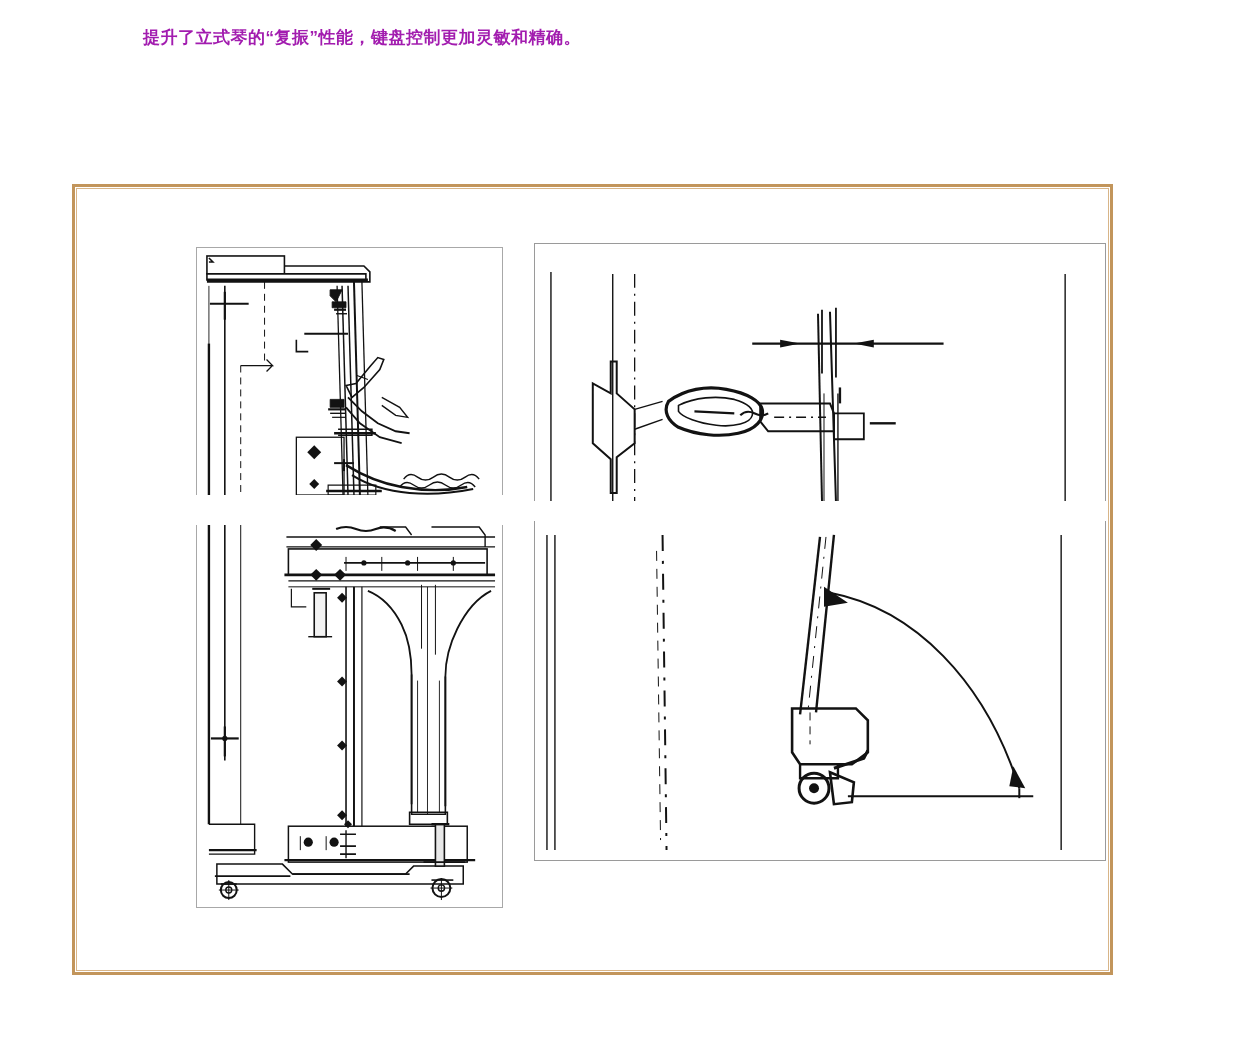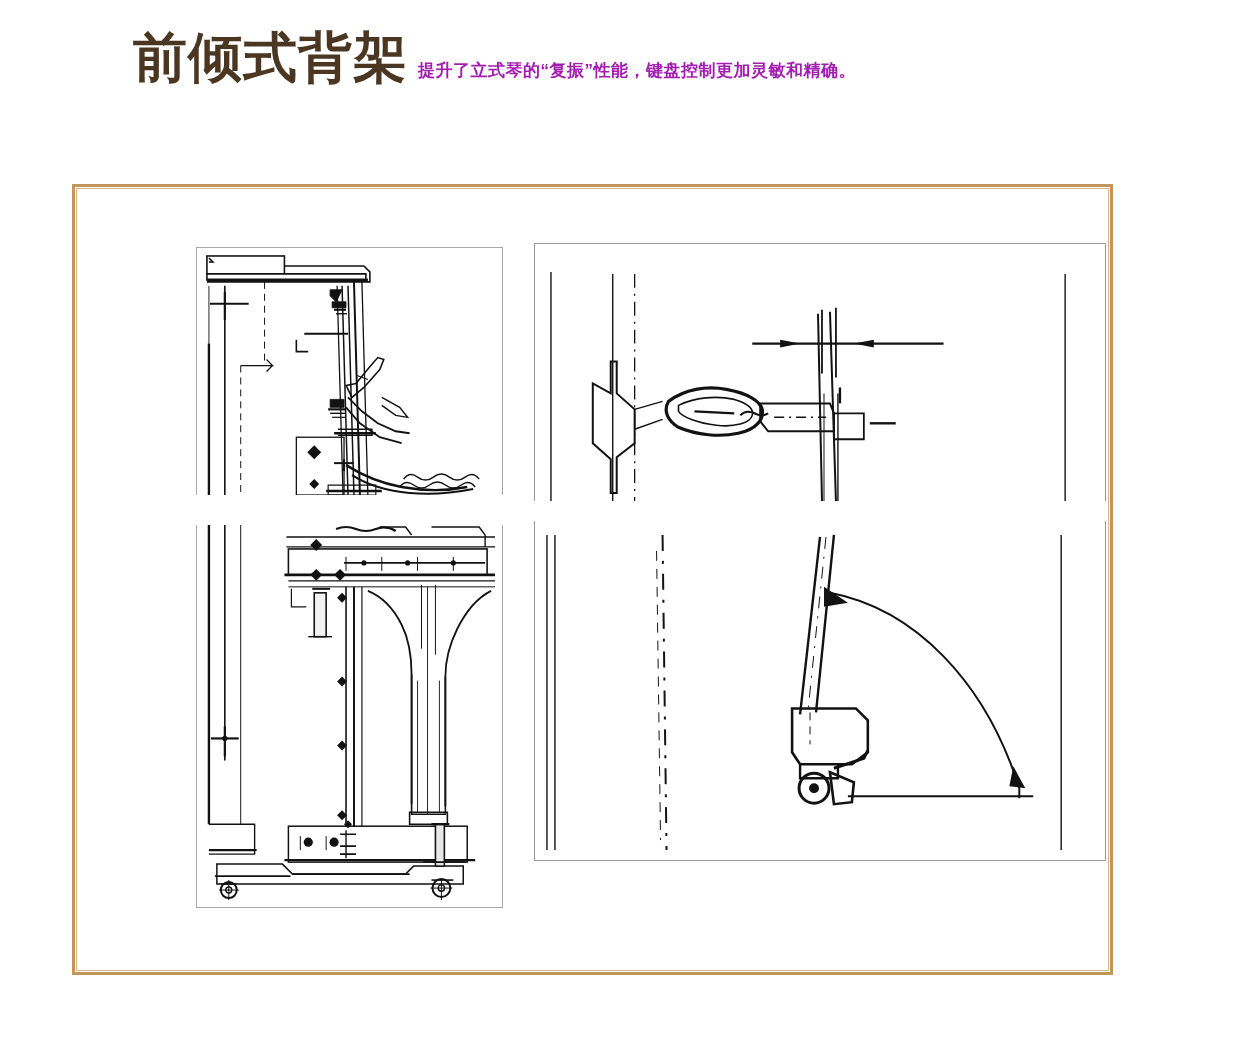--- a/index.html
+++ b/index.html
@@ -68,21 +68,20 @@
   .p-tl{ left:196px; top:247px; width:307px; height:248px; border:1px solid #a8a8a8; border-bottom:none;}
   .p-bl{ left:196px; top:525px; width:307px; height:383px; border:1px solid #a8a8a8; border-top:none;}
   .p-tr{ left:534px; top:243px; width:572px; height:258px; border:1px solid #9a9a9a; border-bottom:none;}
   .p-br{ left:534px; top:521px; width:572px; height:340px; border:1px solid #9a9a9a; border-top:none;}
   .panel svg{display:block;width:100%;height:100%;}
 </style>
 </head>
 <body>
 
 <div class="header">
-  <div class="page-title">前倾式背架</div>
   <div class="page-subtitle">提升了立式琴的“复振”性能，键盘控制更加灵敏和精确。</div>
 </div>
 
 <div class="gold-frame">
   <div class="gold-frame-inner"></div>
 </div>
 
 <div class="drawings">
 
   <div class="panel p-tl">

